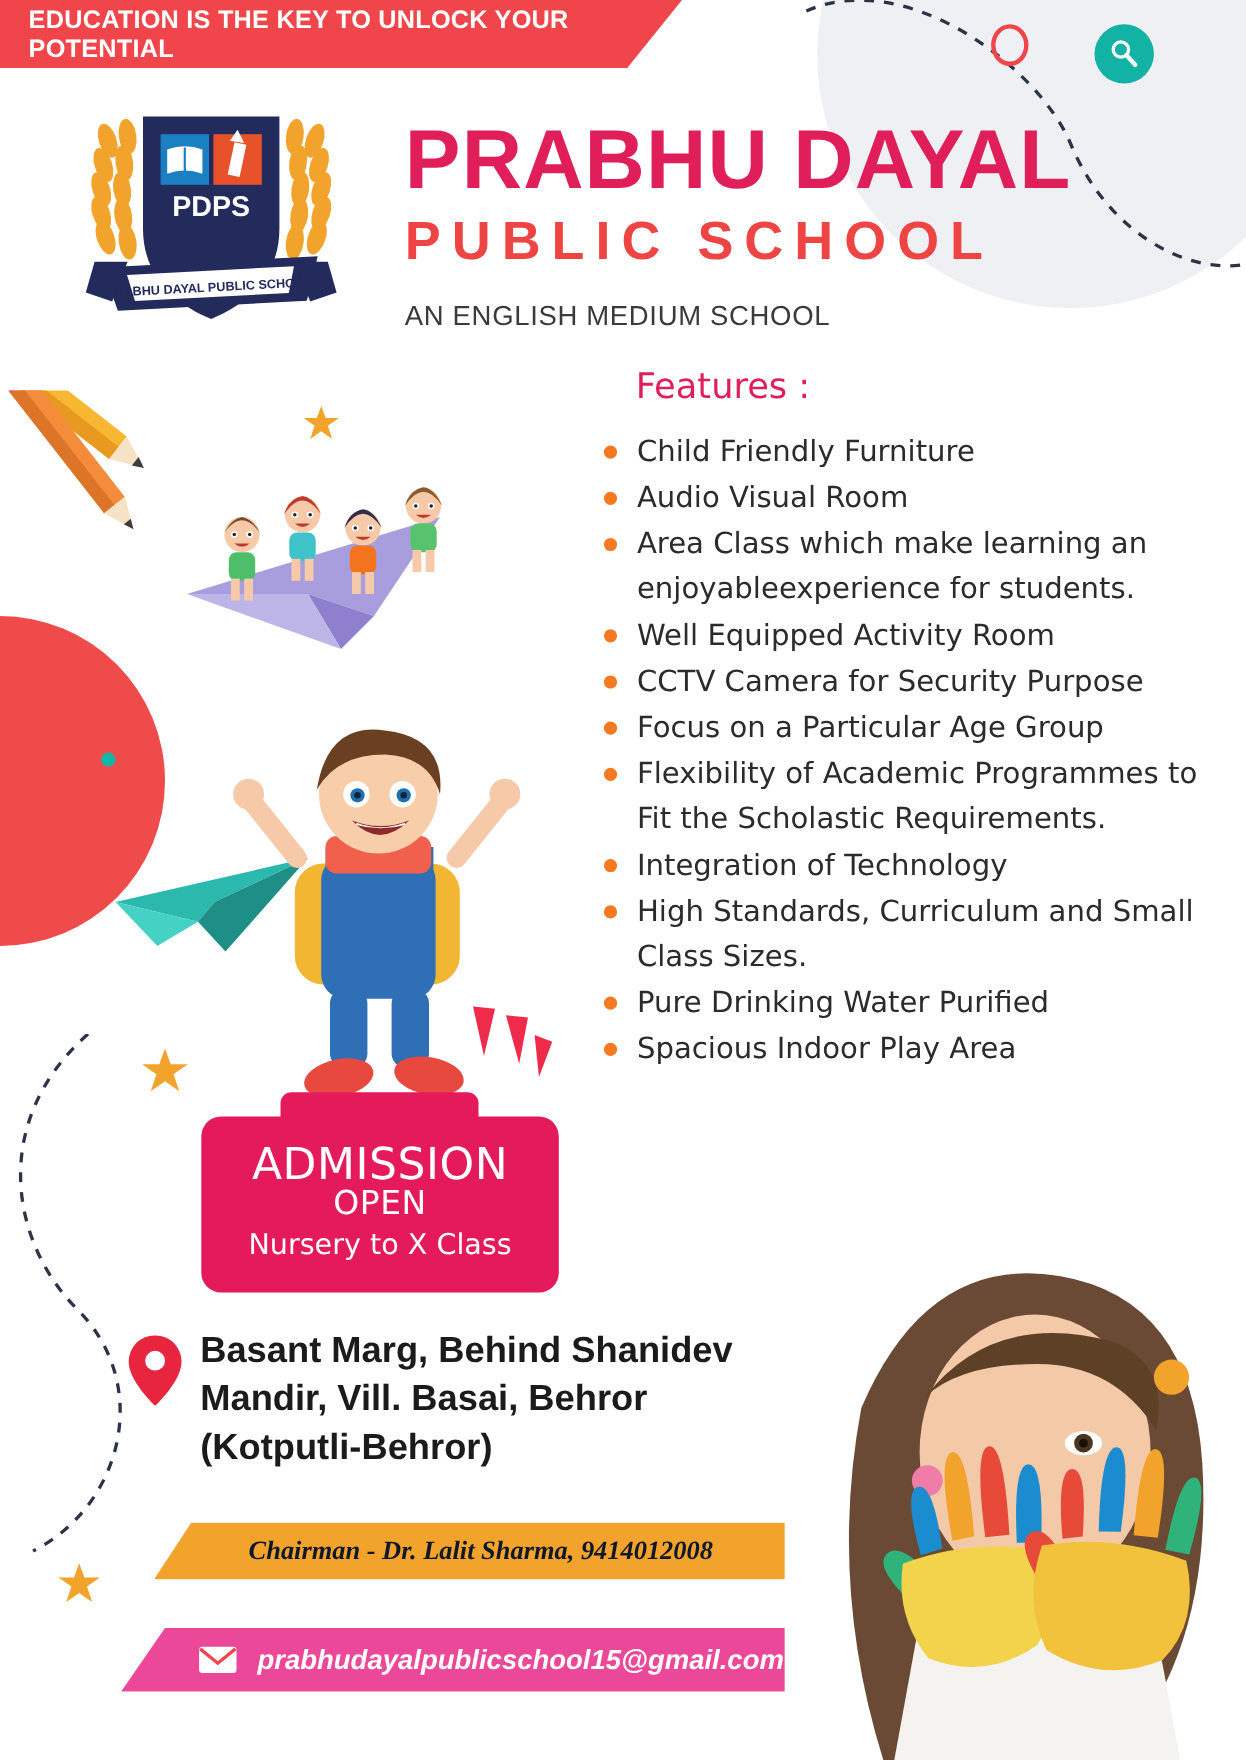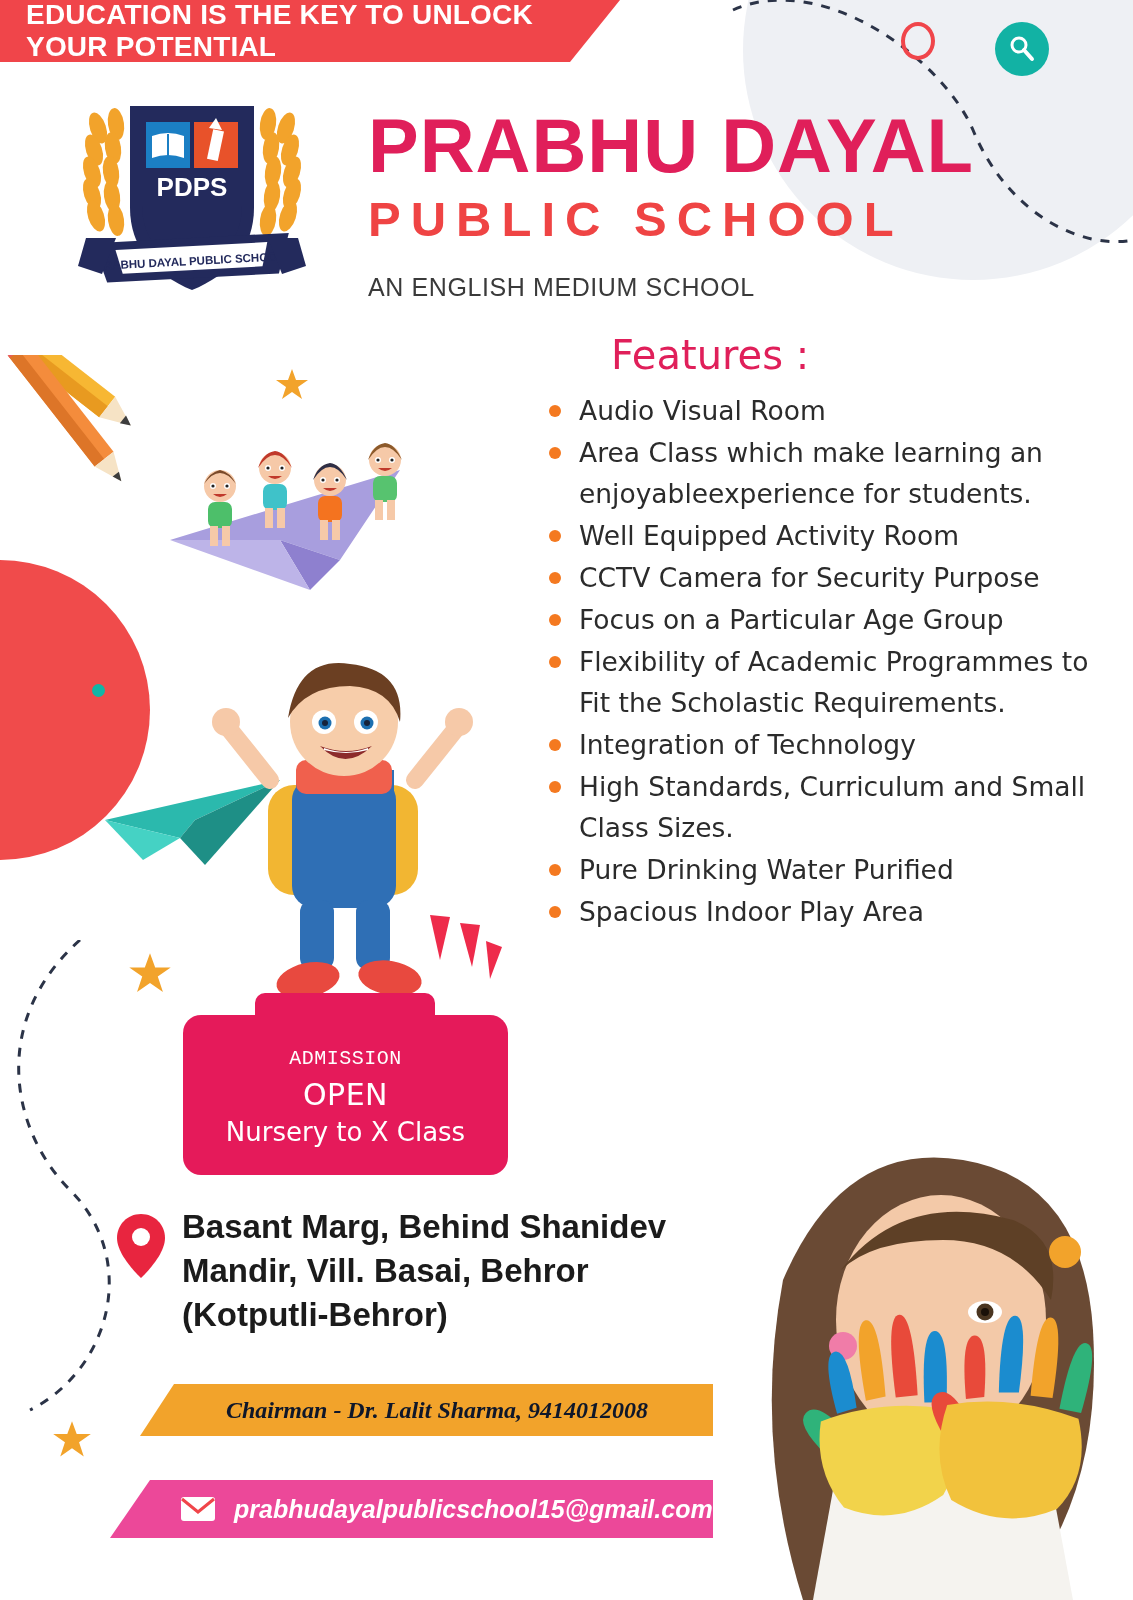--- a/index.html
+++ b/index.html
@@ -61,21 +61,21 @@
     left: 0; top: 0;
     width: 620px; height: 62px;
     background: #f0454a;
     clip-path: polygon(0 0, 620px 0, 570px 62px, 0 62px);
     display: flex;
     align-items: center;
     padding-left: 26px;
   }
   .top-ribbon span {
     color: #ffffff;
-    font-size: 28px;
+    font-size: 23px;
     font-weight: bold;
     letter-spacing: .2px;
     font-family: "Liberation Sans", sans-serif;
   }
 
   
   .circle-outline {
     position: absolute;
     right: 198px; top: 22px;
     width: 34px; height: 38px;
@@ -128,25 +128,24 @@
     color: #3a3a3a;
     letter-spacing: .6px;
     margin-top: 24px;
     font-family: "Liberation Sans", sans-serif;
   }
 
   
   .features-title {
     position: absolute;
     left: 578px; top: 332px;
-    font-size: 40px;
+    font-size: 32px;
     color: #e01f5a;
     font-family: "DejaVu Sans", sans-serif;
     font-weight: normal;
-    margin-left: 33px;
   }
   .features-list {
     position: absolute;
     left: 545px; top: 390px;
     width: 560px;
     list-style: none;
   }
   .features-list li {
     position: relative;
     padding-left: 34px;
@@ -198,21 +197,21 @@
     position: absolute;
     inset: 0;
     display: flex;
     flex-direction: column;
     align-items: center;
     justify-content: center;
     color: #fff;
     font-family: "DejaVu Sans", sans-serif;
     padding-top: 2px;
   }
-  .admission .l1 { font-size: 20px; line-height: 36px; letter-spacing: .5px; font-family: Liberation Mono, monospace; }
+  .admission .l1 { font-size: 40px; line-height: 36px; letter-spacing: .5px; }
   .admission .l2 { font-size: 30px; line-height: 36px; letter-spacing: .5px; }
   .admission .l3 { font-size: 26px; line-height: 38px; }
 
   
   .pin-icon { position: absolute; left: 115px; top: 1212px; width: 52px; height: 68px; }
   .address {
     position: absolute;
     left: 182px; top: 1205px;
     width: 540px;
     font-size: 33px;
@@ -479,20 +478,21 @@
   </svg>
   <svg class="star-2" width="44" height="44" viewBox="0 0 34 34">
     <polygon points="17,1 21,12 33,12 23,19 27,31 17,24 7,31 11,19 1,12 13,12" fill="#f2a32b"></polygon>
   </svg>
   <svg class="star-3" width="40" height="40" viewBox="0 0 34 34">
     <polygon points="17,1 21,12 33,12 23,19 27,31 17,24 7,31 11,19 1,12 13,12" fill="#f2a32b"></polygon>
   </svg>
 
   <div class="features-title">Features :</div>
   <ul class="features-list">
+    <li>Child Friendly Furniture</li>
     <li>Audio Visual Room</li>
     <li>Area Class which make learning an enjoyableexperience for students.</li>
     <li>Well Equipped Activity Room</li>
     <li>CCTV Camera for Security Purpose</li>
     <li>Focus on a Particular Age Group</li>
     <li>Flexibility of Academic Programmes to Fit the Scholastic Requirements.</li>
     <li>Integration of Technology</li>
     <li>High Standards, Curriculum and Small Class Sizes.</li>
     <li>Pure Drinking Water Purified</li>
     <li>Spacious Indoor Play Area</li>

